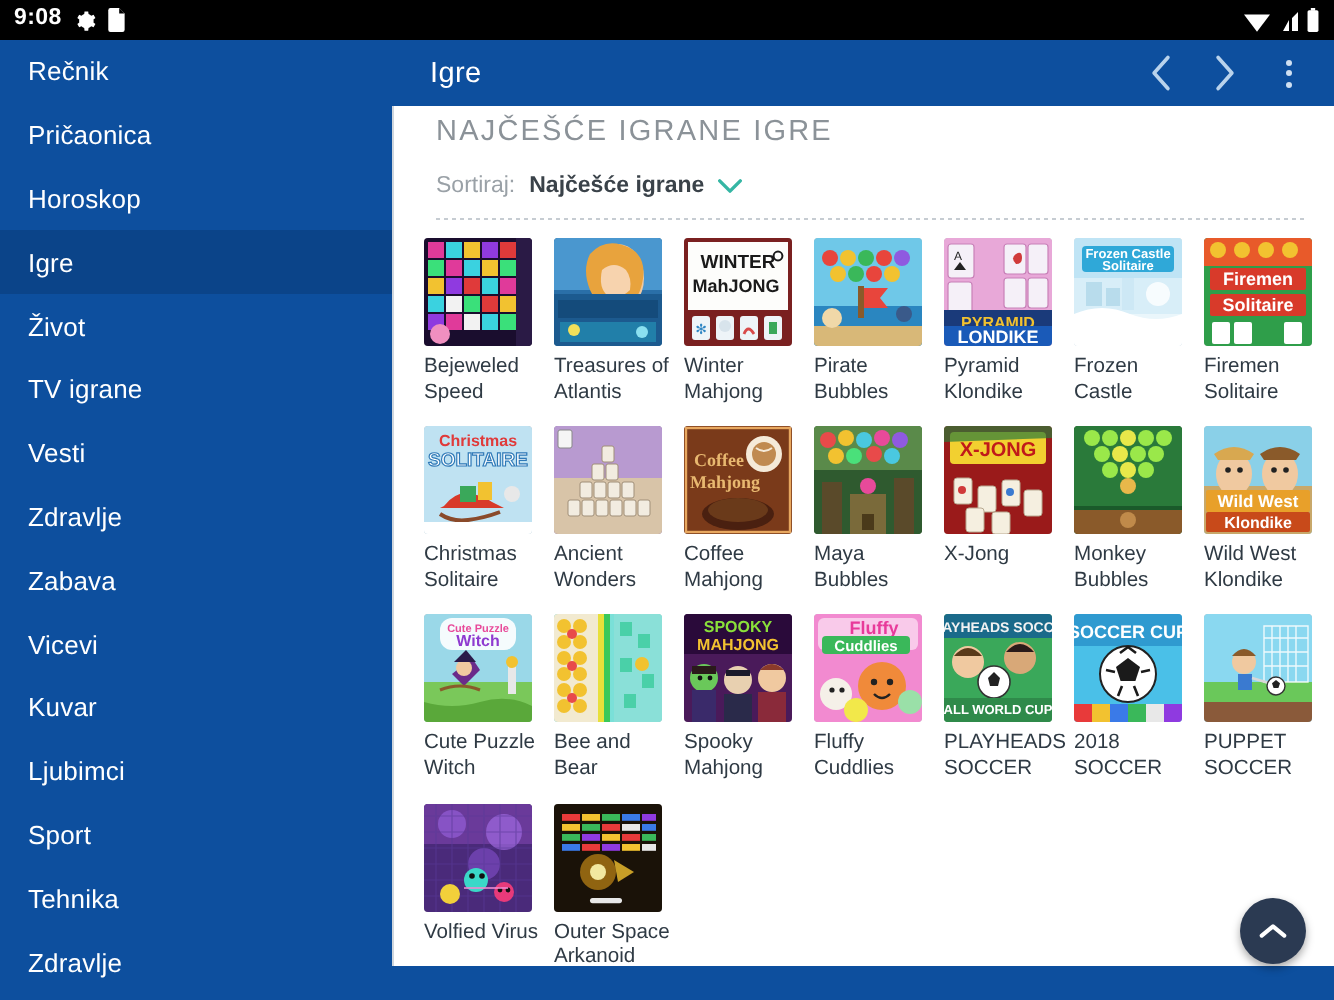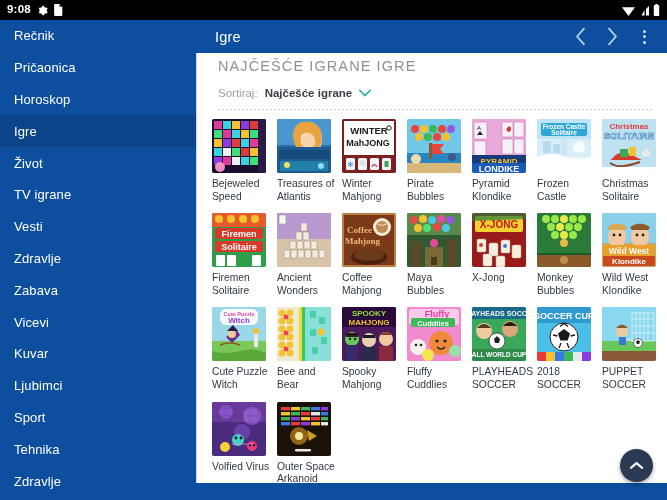--- a/index.html
+++ b/index.html
@@ -370,55 +370,55 @@
           <path d="M0 38q14-6 28 0 13 5 26 0v16H0z" fill="#ffffff"></path>
           <circle cx="42" cy="28" r="6" fill="#ffffff" opacity=".8"></circle>
           </svg>
         </div>
         <div class="tname">Frozen Castle</div>
       </div>
 
       <div class="tile">
         <div class="thumb">
           <svg viewBox="0 0 54 54">
-              <rect width="54" height="54" fill="#bfe2f2"></rect>
-          <text x="27" y="10" font-size="8" font-weight="bold" fill="#e03a3a" text-anchor="middle" font-family="Liberation Sans, sans-serif">Christmas</text>
-          <text x="27" y="20" font-size="9.5" font-weight="bold" fill="#ffffff" stroke="#2f7ab8" stroke-width=".6" text-anchor="middle" font-family="Liberation Sans, sans-serif">SOLITAIRE</text>
-          <path d="M10 40q6-8 14-6 6 1 10 4l6 3H8z" fill="#d83a2a"></path>
-          <path d="M8 44q6 4 14 3t16-4" stroke="#8a4a2a" stroke-width="2" fill="none"></path>
-          <rect x="18" y="30" width="8" height="8" fill="#3aa85a"></rect>
-          <rect x="27" y="28" width="7" height="9" fill="#f2c230"></rect>
-          <circle cx="44" cy="34" r="4" fill="#e8e8e8"></circle>
-          <rect x="0" y="48" width="54" height="6" fill="#ffffff"></rect>
-          </svg>
-        </div>
-        <div class="tname">Christmas Solitaire</div>
-      </div>
-
-      <div class="tile">
-        <div class="thumb">
-          <svg viewBox="0 0 54 54">
               <rect width="54" height="54" fill="#2f9e4a"></rect>
           <rect x="0" y="0" width="54" height="14" fill="#e85a2a"></rect>
           <g fill="#f2c230">
                 <circle cx="7" cy="6" r="4"></circle>
                 <circle cx="19" cy="6" r="4"></circle>
                 <circle cx="31" cy="6" r="4"></circle>
                 <circle cx="43" cy="6" r="4"></circle>
               </g>
           <rect x="3" y="15" width="48" height="11" rx="1" fill="#d83a2a"></rect>
           <text x="27" y="23.5" font-size="9" font-weight="bold" fill="#ffffff" text-anchor="middle" font-family="Liberation Sans, sans-serif">Firemen</text>
           <rect x="3" y="28" width="48" height="11" rx="1" fill="#d83a2a"></rect>
           <text x="27" y="36.5" font-size="9" font-weight="bold" fill="#ffffff" text-anchor="middle" font-family="Liberation Sans, sans-serif">Solitaire</text>
           <rect x="4" y="42" width="9" height="11" rx="1" fill="#ffffff"></rect>
           <rect x="15" y="42" width="9" height="11" rx="1" fill="#ffffff"></rect>
           <rect x="40" y="42" width="9" height="11" rx="1" fill="#ffffff"></rect>
           </svg>
         </div>
         <div class="tname">Firemen Solitaire</div>
+      </div>
+
+      <div class="tile">
+        <div class="thumb">
+          <svg viewBox="0 0 54 54">
+              <rect width="54" height="54" fill="#bfe2f2"></rect>
+          <text x="27" y="10" font-size="8" font-weight="bold" fill="#e03a3a" text-anchor="middle" font-family="Liberation Sans, sans-serif">Christmas</text>
+          <text x="27" y="20" font-size="9.5" font-weight="bold" fill="#ffffff" stroke="#2f7ab8" stroke-width=".6" text-anchor="middle" font-family="Liberation Sans, sans-serif">SOLITAIRE</text>
+          <path d="M10 40q6-8 14-6 6 1 10 4l6 3H8z" fill="#d83a2a"></path>
+          <path d="M8 44q6 4 14 3t16-4" stroke="#8a4a2a" stroke-width="2" fill="none"></path>
+          <rect x="18" y="30" width="8" height="8" fill="#3aa85a"></rect>
+          <rect x="27" y="28" width="7" height="9" fill="#f2c230"></rect>
+          <circle cx="44" cy="34" r="4" fill="#e8e8e8"></circle>
+          <rect x="0" y="48" width="54" height="6" fill="#ffffff"></rect>
+          </svg>
+        </div>
+        <div class="tname">Christmas Solitaire</div>
       </div>
 
       <div class="tile">
         <div class="thumb">
           <svg viewBox="0 0 54 54">
               <rect width="54" height="54" fill="#9a7ab8"></rect>
           <rect x="0" y="0" width="54" height="26" fill="#b89ad0"></rect>
           <rect x="0" y="26" width="54" height="28" fill="#d8c4a8"></rect>
           <rect x="2" y="2" width="7" height="9" rx="1" fill="#f5f5f5" stroke="#888" stroke-width=".5"></rect>
           <g fill="#f2ece0" stroke="#a08f78" stroke-width=".5">

